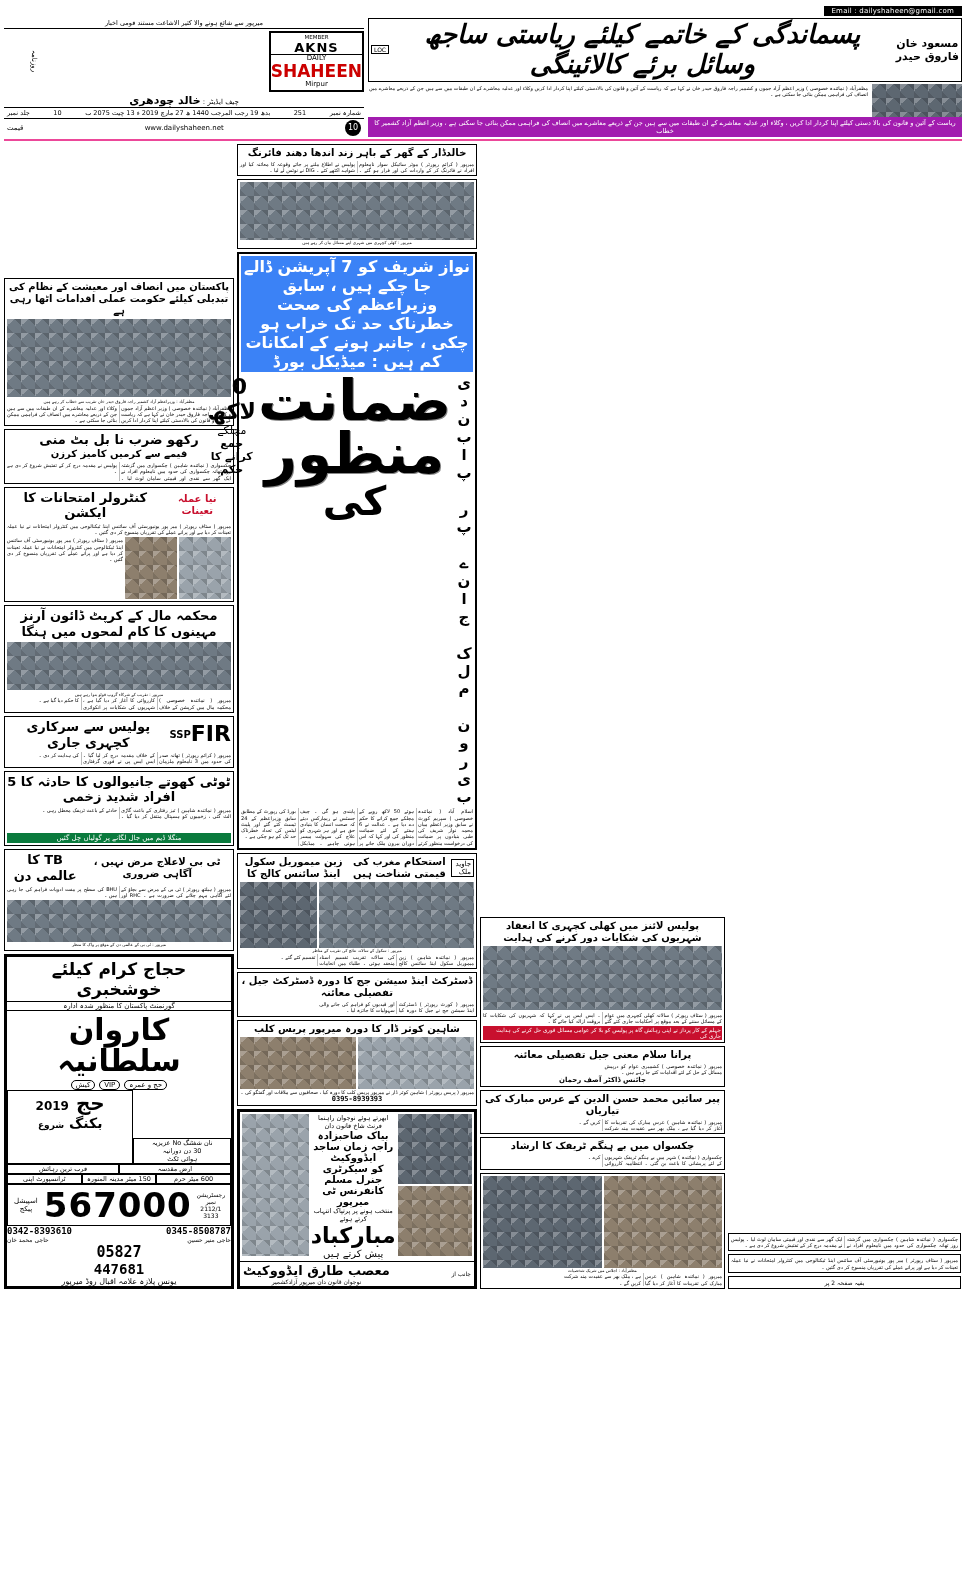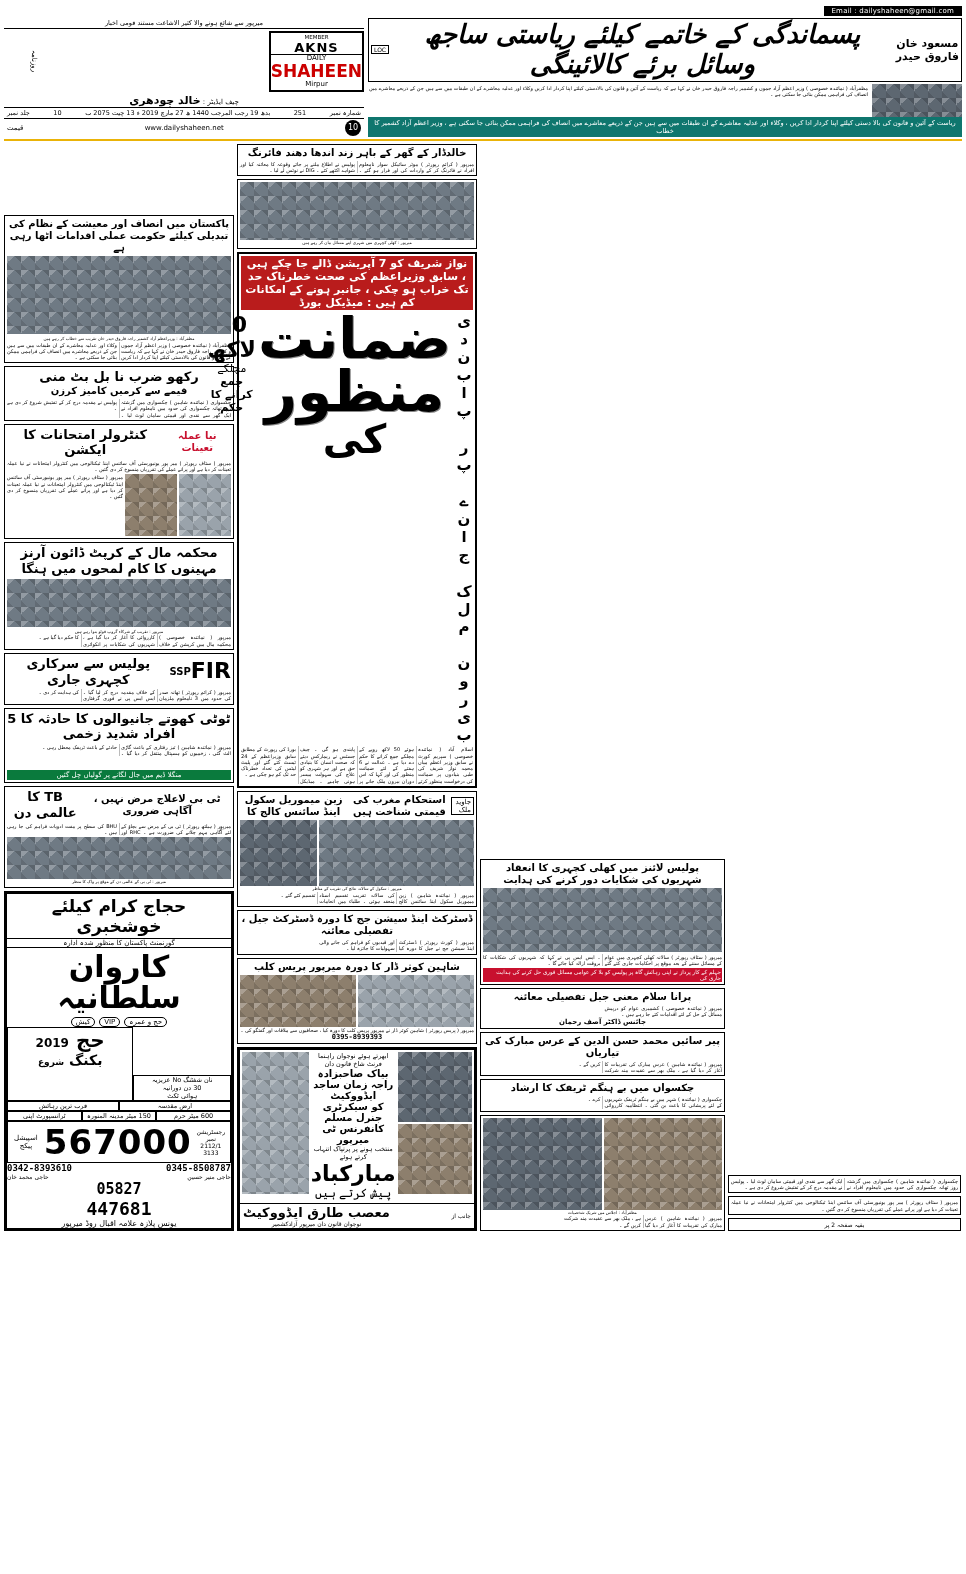--- a/index.html
+++ b/index.html
@@ -33,21 +33,21 @@
   .topbar {
     height:14px; display:flex; justify-content:flex-start; align-items:center;
     font-size:7px;
   }
   .email-box {
     background:#000; color:#fff; font-size:7px; padding:1px 8px;
     margin-left:auto; letter-spacing:.2px;
   }
   .masthead {
     display:flex; flex-direction:row-reverse; align-items:stretch;
-    border-bottom:2px solid #eab308; padding-bottom:2px;
+    border-bottom:2px solid #ec4899; padding-bottom:2px;
   }
   .mast-right { width:360px; }
   .mast-tagline { font-size:6.5px; text-align:center; border-bottom:1px solid #000; padding:1px 0; }
   .mast-main { display:flex; align-items:center; justify-content:space-between; padding:2px 0; }
   .mast-title {
     font-size:54px; font-weight:bold; line-height:.95; letter-spacing:-2px;
     text-shadow:1px 1px 0 #777;
   }
   .mast-sub { font-size:8px; text-align:center; }
   .logo-box {
@@ -70,34 +70,34 @@
     width:16px; height:16px; line-height:16px; text-align:center; font-size:8px;
   }
 
   
   .mast-left { flex:1; padding-left:4px; display:flex; flex-direction:column; }
   .hl-box { border:1px solid #000; margin-bottom:2px; padding:1px 2px; }
   .hl-xl { font-size:26px; font-weight:bold; text-align:center; line-height:1.15; }
   .hl-name { font-size:11px; font-weight:bold; text-align:center; line-height:1.2; }
   .hl-badge { font-size:6px; border:1px solid #000; padding:0 2px; }
 
-  .red-strip { background:#0f766e; color:#fff; font-size:6.5px; padding:2px 4px; text-align:center; }
+  .red-strip { background:#a21caf; color:#fff; font-size:6.5px; padding:2px 4px; text-align:center; }
 
   
   .cols { display:flex; flex-direction:row-reverse; gap:3px; margin-top:3px;align-items:flex-end; }
   .col { display:flex; flex-direction:column; gap:3px; }
   .c1 { width:230px; }
   .c2 { width:240px; }
   .c3 { width:245px; }
   .c4 { width:233px; }
 
   .box { border:1px solid #000; padding:2px; }
   .hd { font-size:13px; font-weight:bold; text-align:center; line-height:1.2; }
   .hd-sm { font-size:10px; font-weight:bold; text-align:center; line-height:1.2; }
-  .hd-blk { background:#b91c1c; color:#fff; font-size:11px; font-weight:bold; text-align:center; padding:1px 2px; }
+  .hd-blk { background:#3b82f6; color:#fff; font-size:16px; font-weight:bold; text-align:center; padding:1px 2px; }
 
   .lead-big {
     font-size:40px; font-weight:bold; text-align:center; line-height:1;
     letter-spacing:-1px;
   }
   .lead-huge {
     font-size:56px; font-weight:bold; text-align:center; line-height:.95;
     letter-spacing:-2px; text-shadow:1px 1px 0 #888;
   }
 
@@ -294,21 +294,21 @@
           <span>0345-8508787</span>
           <span>0342-8393610</span>
         </div>
         <div style="display:flex;justify-content:space-between;font-size:6px;" class="urdu">
           <span>حاجی منیر حسین</span>
           <span>حاجی محمد خان</span>
         </div>
         <div style="font-size:15px;font-weight:bold;" class="phone">
           <span>05827</span>
         </div>
-        <div style="font-size:18px;font-weight:bold;" class="phone">
+        <div style="font-size:14px;font-weight:bold;" class="phone">
           <span>447681</span>
         </div>
         <div style="font-size:8px;" class="urdu">
           <span>یونس پلازہ</span>
           <span>علامہ اقبال روڈ میرپور</span>
         </div>
       </div>
     </div>
 
     <div class="col c2">
@@ -375,21 +375,21 @@
           <div style="width:78px;">
             <div class="photo dark" style="height:70px;"></div>
             <div class="photo warm" style="height:70px;margin-top:2px;"></div>
           </div>
           <div style="flex:1;text-align:center;">
             <div style="font-size:6.5px;" class="urdu">ابھرتے ہوئے نوجوان راہنما فرنٹ شاخ قانون دان</div>
             <div style="font-size:10px;font-weight:bold;" class="urdu">بیاک صاحبزادہ راجہ زمان ساجد ایڈووکیٹ</div>
             <div style="font-size:10px;font-weight:bold;" class="urdu">کو سیکرٹری جنرل مسلم کانفرنس ٹی میرپور</div>
             <div style="font-size:6.5px;" class="urdu">منتخب ہونے پر پرتپاک اتنہاب کرتے ہوئے</div>
             <div style="font-size:22px;font-weight:bold;" class="urdu">مبارکباد</div>
-            <div style="font-size:12px;font-family:Liberation Serif, serif;" class="urdu">پیش کرتے ہیں</div>
+            <div style="font-size:10px;" class="urdu">پیش کرتے ہیں</div>
           </div>
           <div style="width:70px;">
             <div class="photo" style="height:142px;"></div>
           </div>
         </div>
         <div style="display:flex;justify-content:space-between;align-items:center;border-top:1px solid #000;padding:1px 3px;">
           <div style="font-size:6px;" class="urdu">جانب از</div>
           <div>
             <div style="font-size:13px;font-weight:bold;" class="urdu">معصب طارق ایڈووکیٹ</div>
             <div style="font-size:6px;" class="urdu">نوجوان قانون دان میرپور آزادکشمیر</div>

